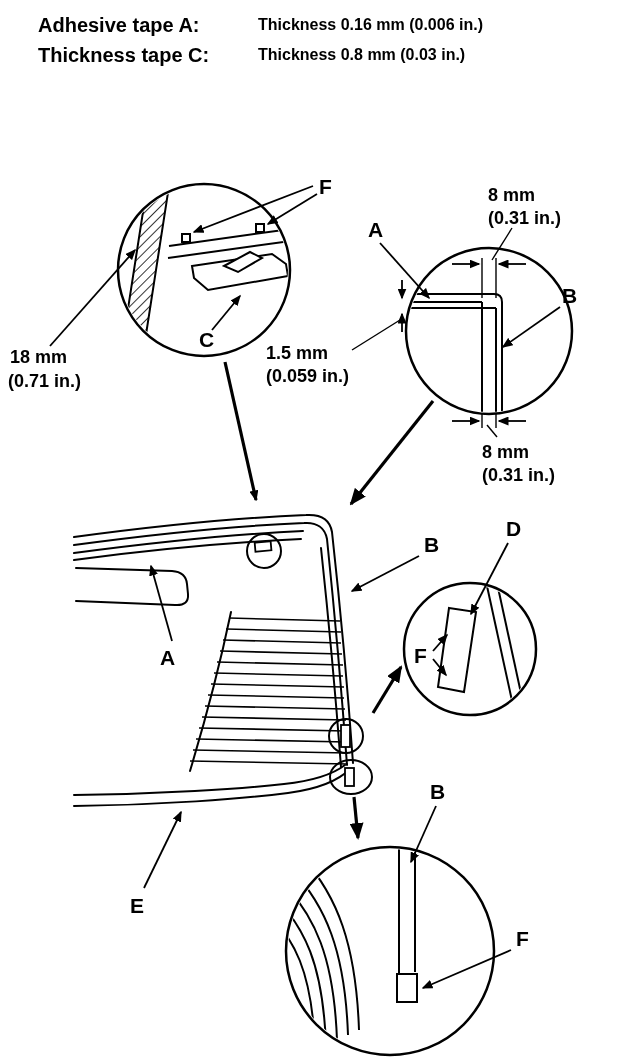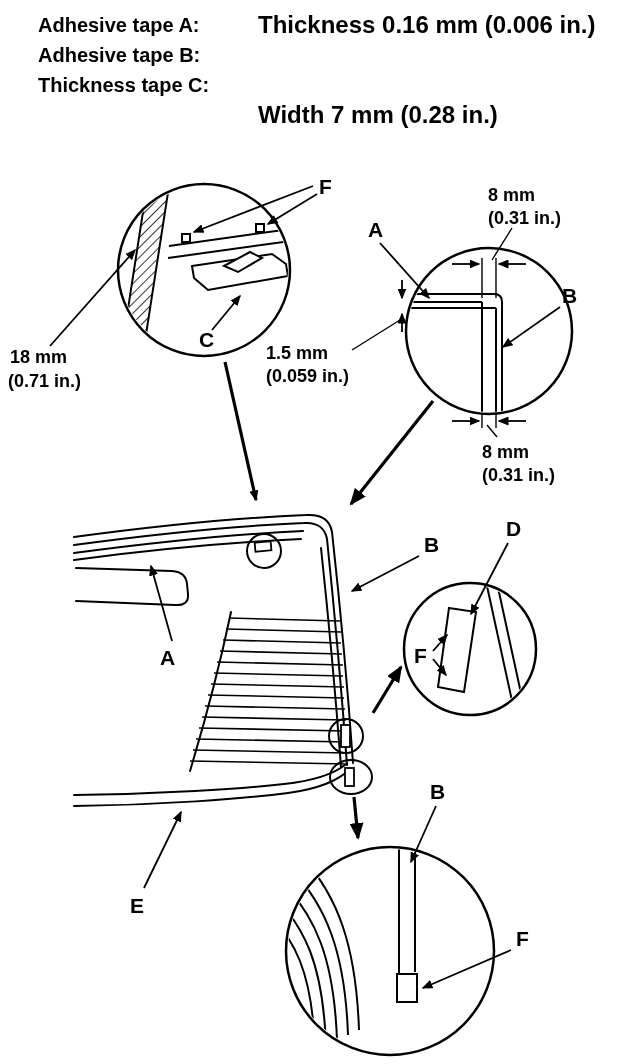--- a/index.html
+++ b/index.html
@@ -2,45 +2,44 @@
 <html><head>
 <meta charset="utf-8">
 <style>
   * { margin:0; padding:0; box-sizing:border-box; }
   html,body { width:640px; height:1064px; background:#fff; overflow:hidden; }
   .page { position:relative; width:512px; height:1064px; background:#fff;
           font-family:"Liberation Sans", sans-serif; color:#000; }
   .spec-block { position:absolute; left:38px; top:10px; }
   .spec-row { display:flex; }
   .spec-label { width:220px; font-weight:700; font-size:20px; line-height:30px; white-space:pre; }
-  .spec-value { font-weight:700; font-size:24px; line-height:30px; white-space:pre; }
+  .spec-value { font-weight:700; font-size:16px; line-height:30px; white-space:pre; }
   svg.diagram { position:absolute; left:0; top:0; }
   svg text { font-family:"Liberation Sans", sans-serif; font-weight:700; fill:#000; }
   text.big { font-size:21px; }
   text.dim { font-size:18px; }
 </style>
 </head>
 <body>
 
 <div class="page">
 
   <div class="spec-block">
     <div class="spec-row">
       <span class="spec-label">Adhesive tape A:</span>
       <span class="spec-value">Thickness 0.16 mm (0.006 in.)</span>
     </div>
     <div class="spec-row">
-      <span class="spec-label">Adhesive tape B:</span>
     </div>
     <div class="spec-row">
       <span class="spec-label">Thickness tape C:</span>
+      <span class="spec-value">Thickness 0.8 mm (0.03 in.)</span>
     </div>
     <div class="spec-row">
       <span class="spec-label"></span>
-      <span class="spec-value">Width 7 mm (0.28 in.)</span>
     </div>
   </div>
 
   <svg class="diagram" width="640" height="1064" viewBox="0 0 640 1064">
     <defs>
       <pattern id="hatch" width="7" height="7" patternUnits="userSpaceOnUse" patternTransform="rotate(45)">
         <line x1="0" y1="0" x2="0" y2="7" stroke="#000" stroke-width="1.6"></line>
       </pattern>
       <marker id="ah" viewBox="0 0 11 9" markerWidth="11" markerHeight="9" refX="9.5" refY="4.5" orient="auto" markerUnits="userSpaceOnUse">
         <path d="M0,0 L11,4.5 L0,9 z" fill="#000"></path>

